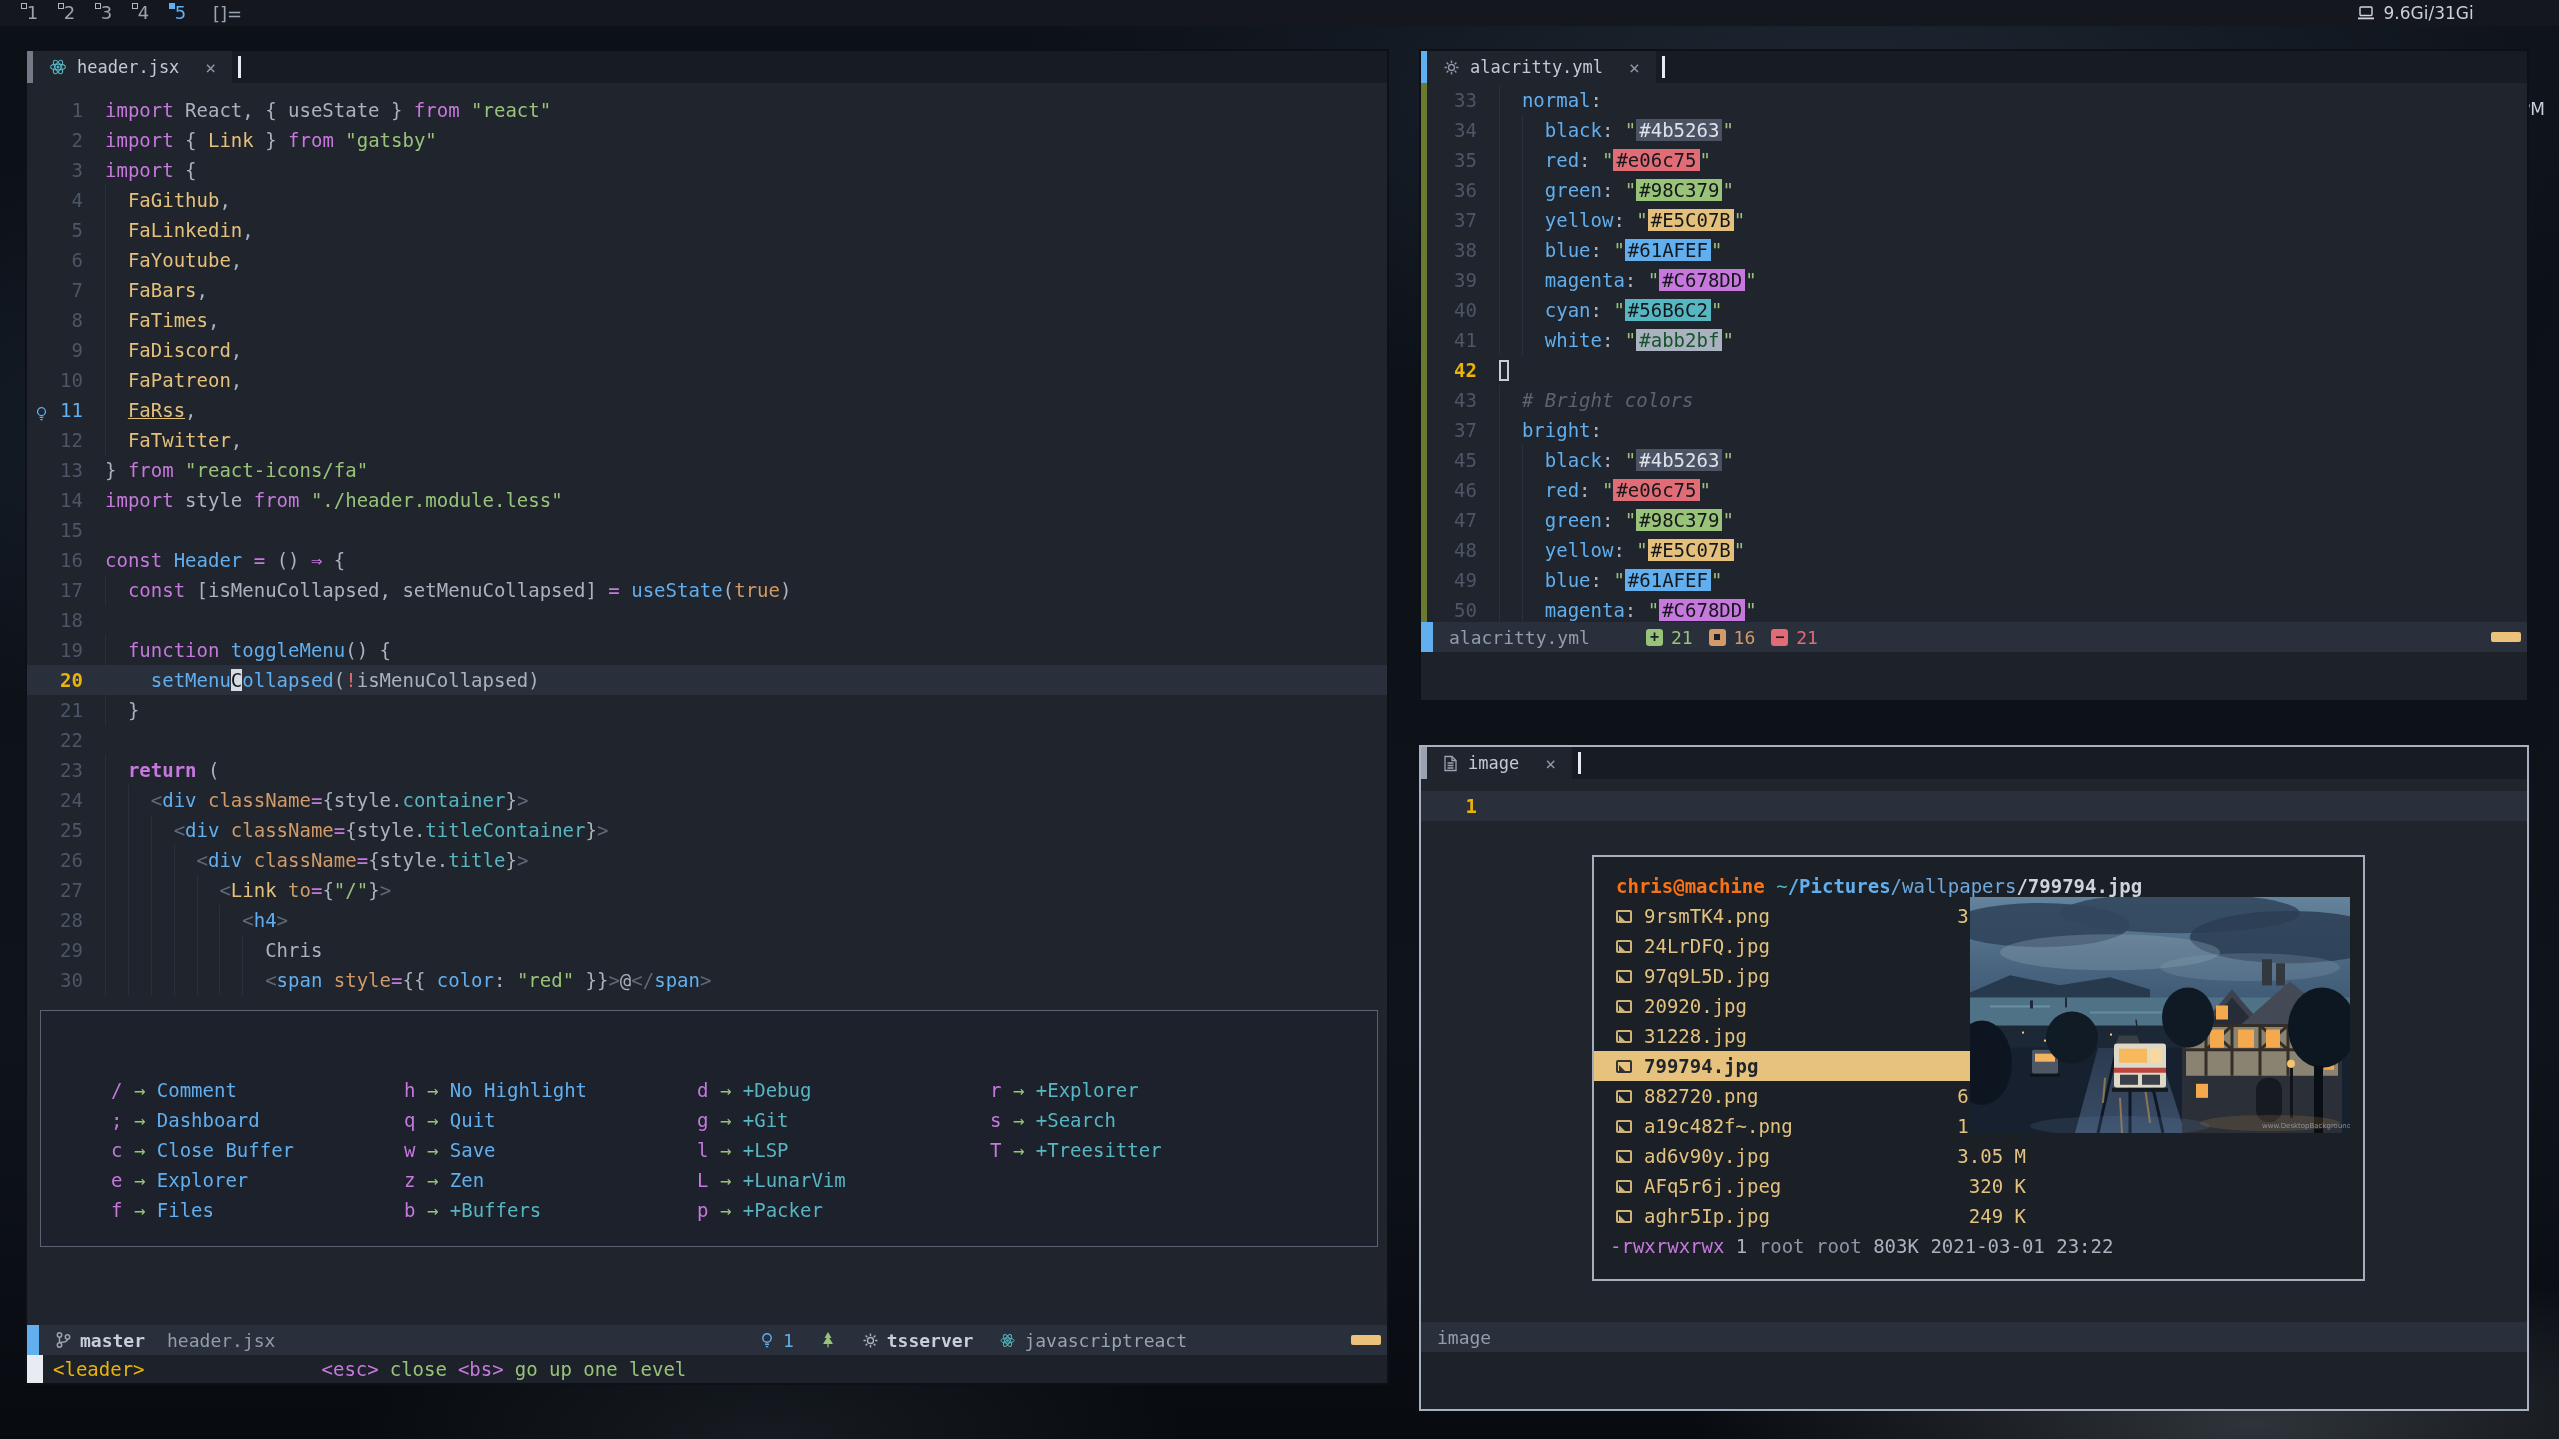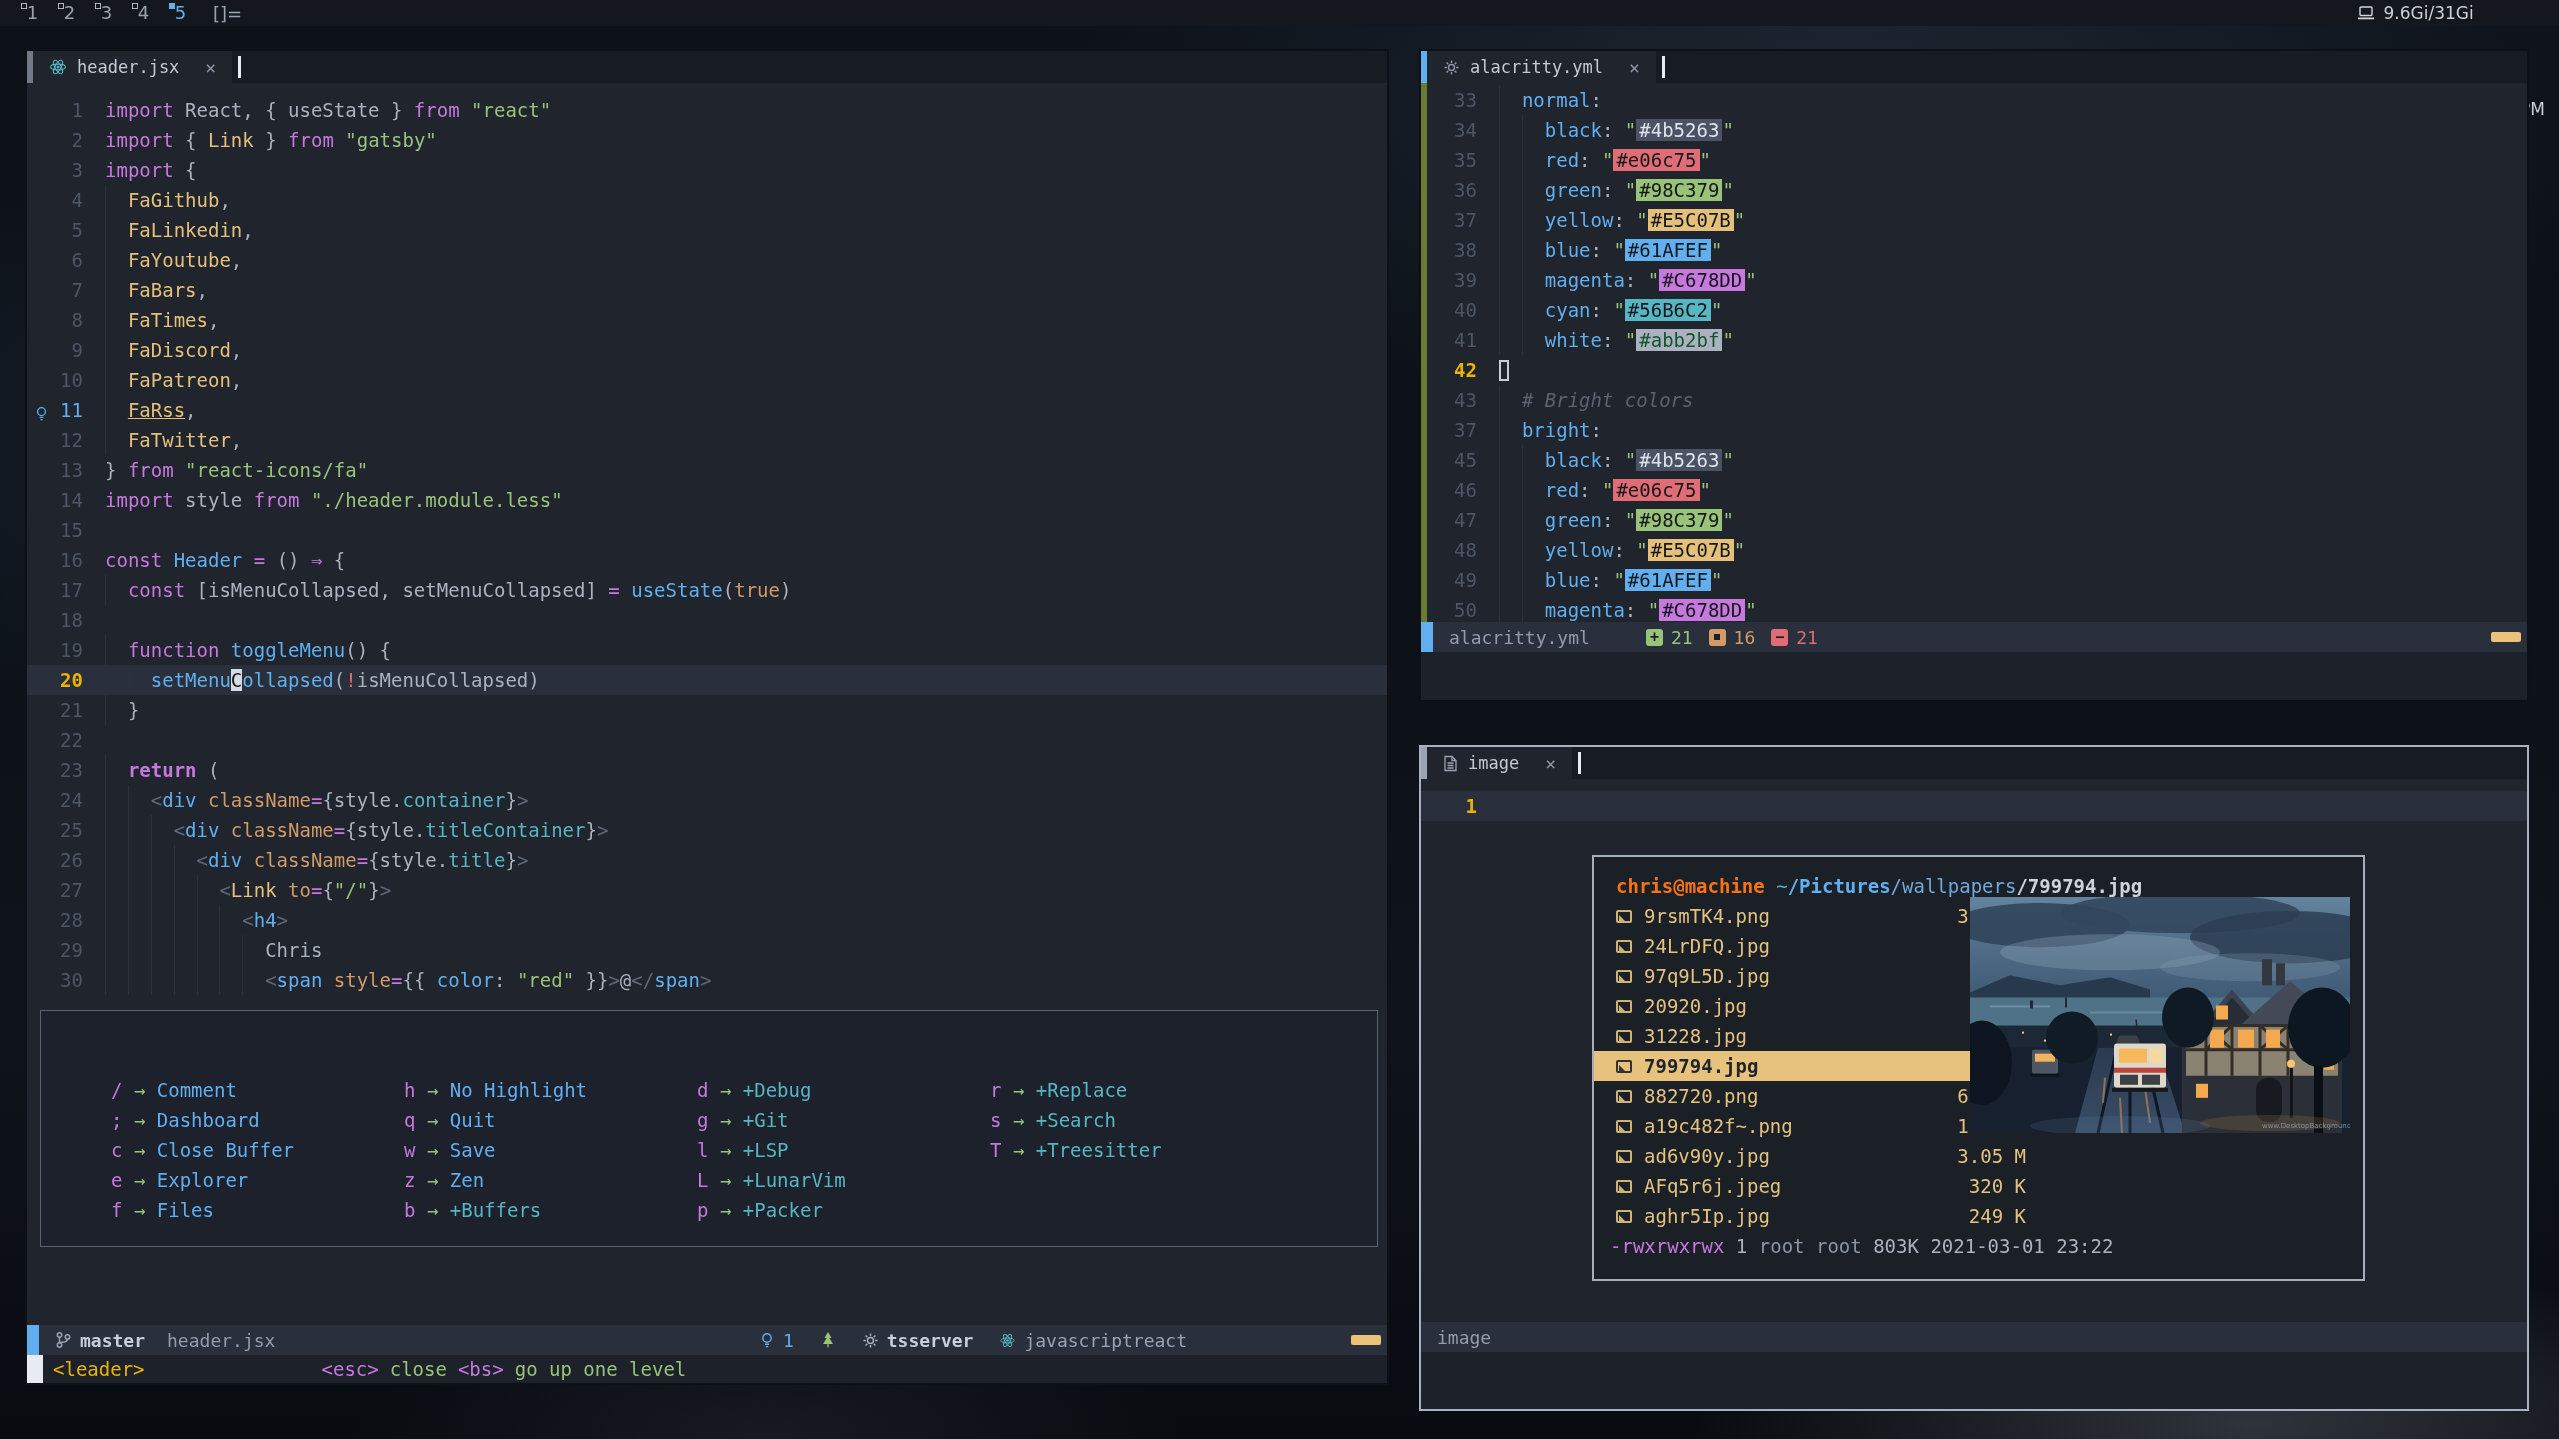--- a/index.html
+++ b/index.html
@@ -228,21 +228,21 @@
         <div class="cl"><span class="ln">27</span><span class="code"><span class="ig">  </span><span class="ig">  </span><span class="ig">  </span><span class="ig">  </span><span class="ig">  </span><span class="s-dim">&lt;</span><span class="s-yel">Link</span><span class="s-fg"> </span><span class="s-num">to</span><span class="s-kw">=</span><span class="s-fg">{</span><span class="s-str">"/"</span><span class="s-fg">}</span><span class="s-dim">&gt;</span></span></div>
         <div class="cl"><span class="ln">28</span><span class="code"><span class="ig">  </span><span class="ig">  </span><span class="ig">  </span><span class="ig">  </span><span class="ig">  </span><span class="ig">  </span><span class="s-dim">&lt;</span><span class="s-fn">h4</span><span class="s-dim">&gt;</span></span></div>
         <div class="cl"><span class="ln">29</span><span class="code"><span class="ig">  </span><span class="ig">  </span><span class="ig">  </span><span class="ig">  </span><span class="ig">  </span><span class="ig">  </span><span class="ig">  </span><span class="s-fg">Chris</span></span></div>
         <div class="cl"><span class="ln">30</span><span class="code"><span class="ig">  </span><span class="ig">  </span><span class="ig">  </span><span class="ig">  </span><span class="ig">  </span><span class="ig">  </span><span class="ig">  </span><span class="s-dim">&lt;</span><span class="s-fn">span</span><span class="s-fg"> </span><span class="s-num">style</span><span class="s-kw">=</span><span class="s-fg">{{ </span><span class="s-fn">color</span><span class="s-fg">: </span><span class="s-str">"red"</span><span class="s-fg"> }}</span><span class="s-dim">&gt;</span><span class="s-fg">@</span><span class="s-dim">&lt;/</span><span class="s-fn">span</span><span class="s-dim">&gt;</span></span></div>
       </div>
 
     <div class="whichkey" id="whichkey">
         <div class="wkcol" style="left: 70px;"><div><span class="wkey">/</span><span class="warr"> → </span><span class="wlabel">Comment</span></div><div><span class="wkey">;</span><span class="warr"> → </span><span class="wlabel">Dashboard</span></div><div><span class="wkey">c</span><span class="warr"> → </span><span class="wlabel">Close Buffer</span></div><div><span class="wkey">e</span><span class="warr"> → </span><span class="wlabel">Explorer</span></div><div><span class="wkey">f</span><span class="warr"> → </span><span class="wlabel">Files</span></div></div>
         <div class="wkcol" style="left: 363px;"><div><span class="wkey">h</span><span class="warr"> → </span><span class="wlabel">No Highlight</span></div><div><span class="wkey">q</span><span class="warr"> → </span><span class="wlabel">Quit</span></div><div><span class="wkey">w</span><span class="warr"> → </span><span class="wlabel">Save</span></div><div><span class="wkey">z</span><span class="warr"> → </span><span class="wlabel">Zen</span></div><div><span class="wkey">b</span><span class="warr"> → </span><span class="wlabel group">+Buffers</span></div></div>
         <div class="wkcol" style="left: 656px;"><div><span class="wkey">d</span><span class="warr"> → </span><span class="wlabel group">+Debug</span></div><div><span class="wkey">g</span><span class="warr"> → </span><span class="wlabel group">+Git</span></div><div><span class="wkey">l</span><span class="warr"> → </span><span class="wlabel group">+LSP</span></div><div><span class="wkey">L</span><span class="warr"> → </span><span class="wlabel group">+LunarVim</span></div><div><span class="wkey">p</span><span class="warr"> → </span><span class="wlabel group">+Packer</span></div></div>
-        <div class="wkcol" style="left: 949px;"><div><span class="wkey">r</span><span class="warr"> → </span><span class="wlabel group">+Replace</span></div><div><span class="wkey">s</span><span class="warr"> → </span><span class="wlabel group">+Search</span></div><div><span class="wkey">T</span><span class="warr"> → </span><span class="wlabel group">+Treesitter</span></div></div>
+        <div class="wkcol" style="left: 949px;"><div><span class="wkey">r</span><span class="warr"> → </span><span class="wlabel group">+Explorer</span></div><div><span class="wkey">s</span><span class="warr"> → </span><span class="wlabel group">+Search</span></div><div><span class="wkey">T</span><span class="warr"> → </span><span class="wlabel group">+Treesitter</span></div></div>
       </div>
 
     <div class="statusline">
       <div class="slblock"></div>
       <div class="slitem" style="margin-left:16px">
         <span class="icon">
           <svg width="17" height="18" viewBox="0 0 17 18">
               <g stroke="#9aa3b1" fill="none" stroke-width="1.5">
                 <circle cx="4.5" cy="4" r="2.2"></circle>
                 <circle cx="4.5" cy="14" r="2.2"></circle>

